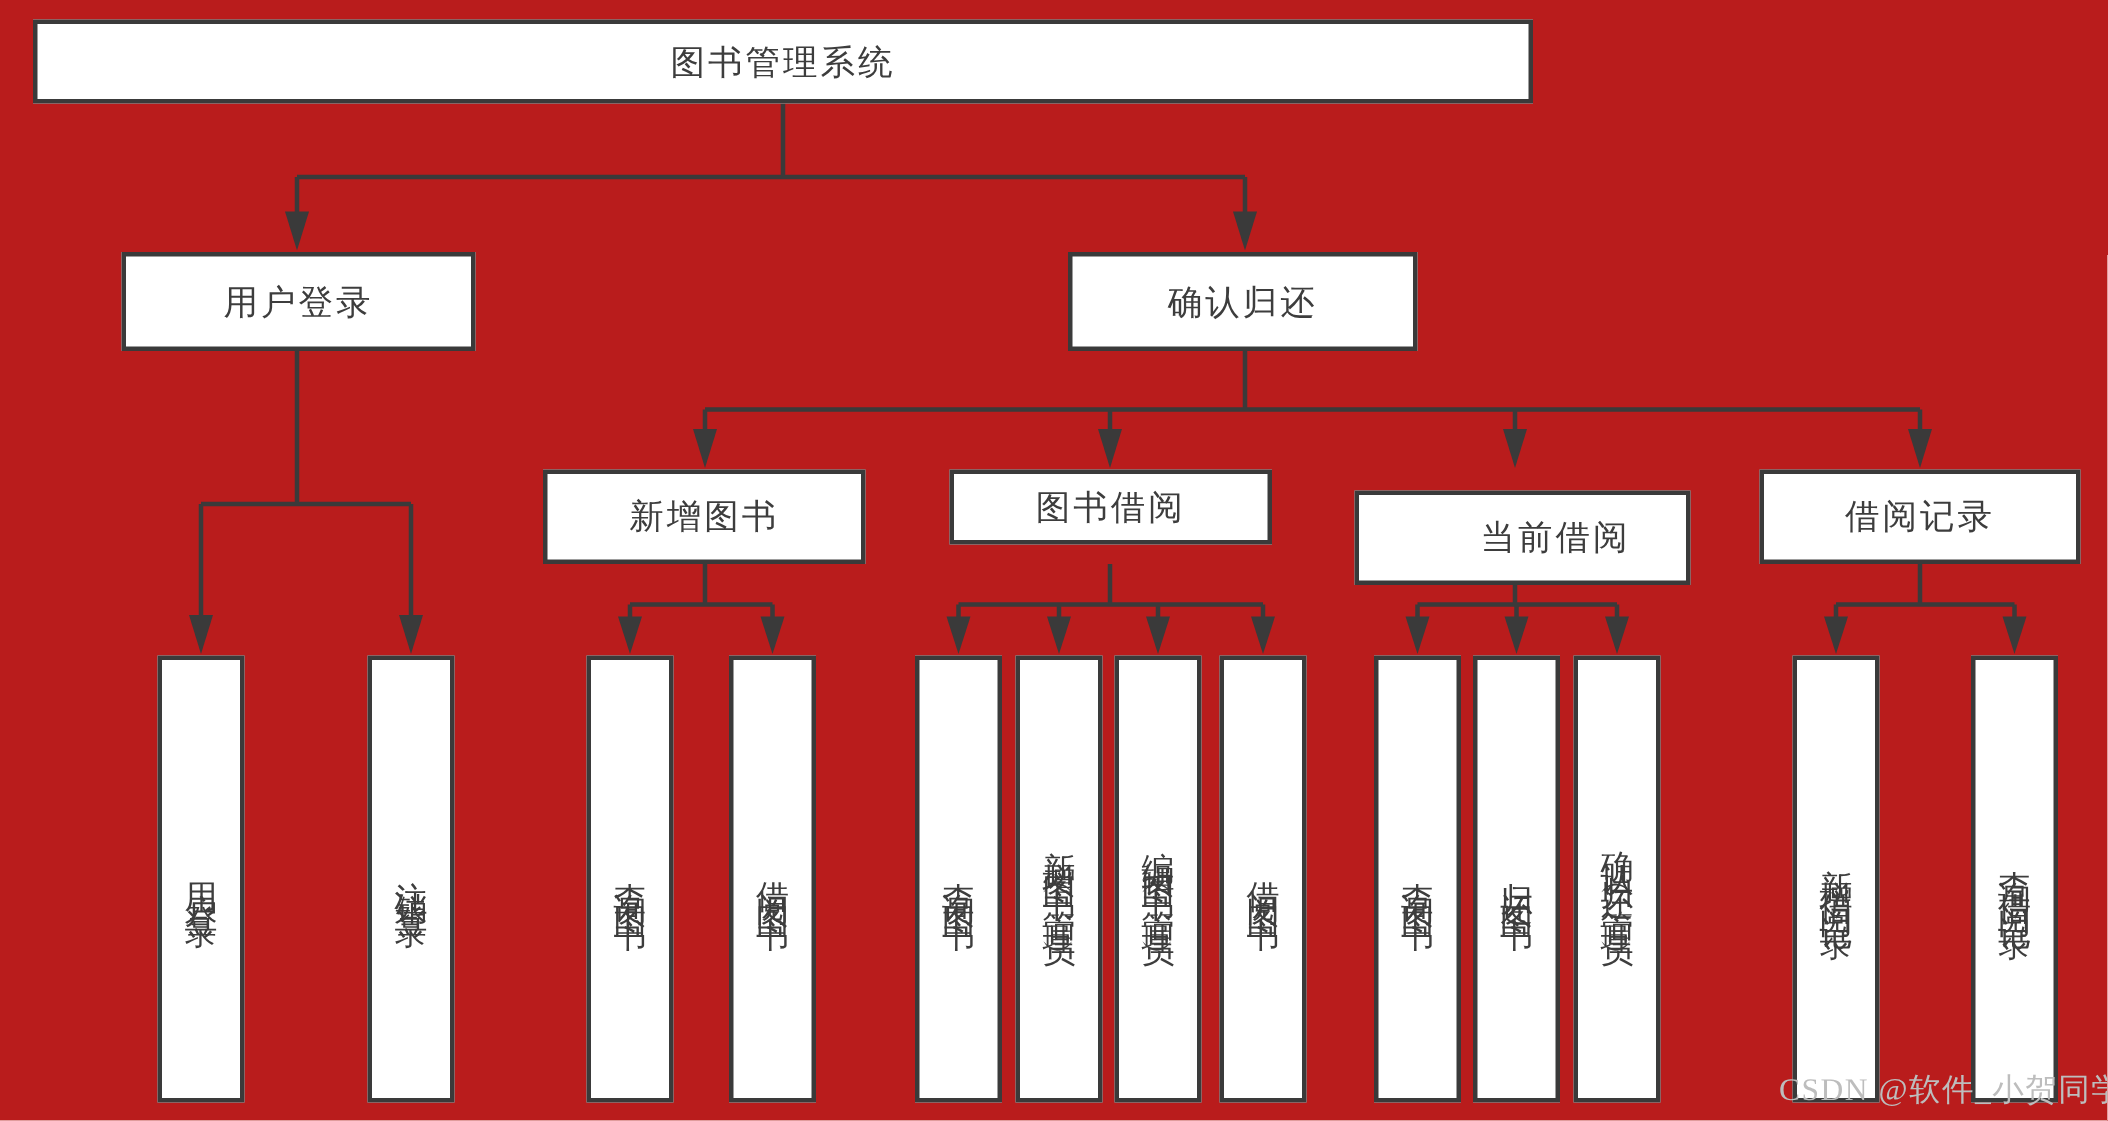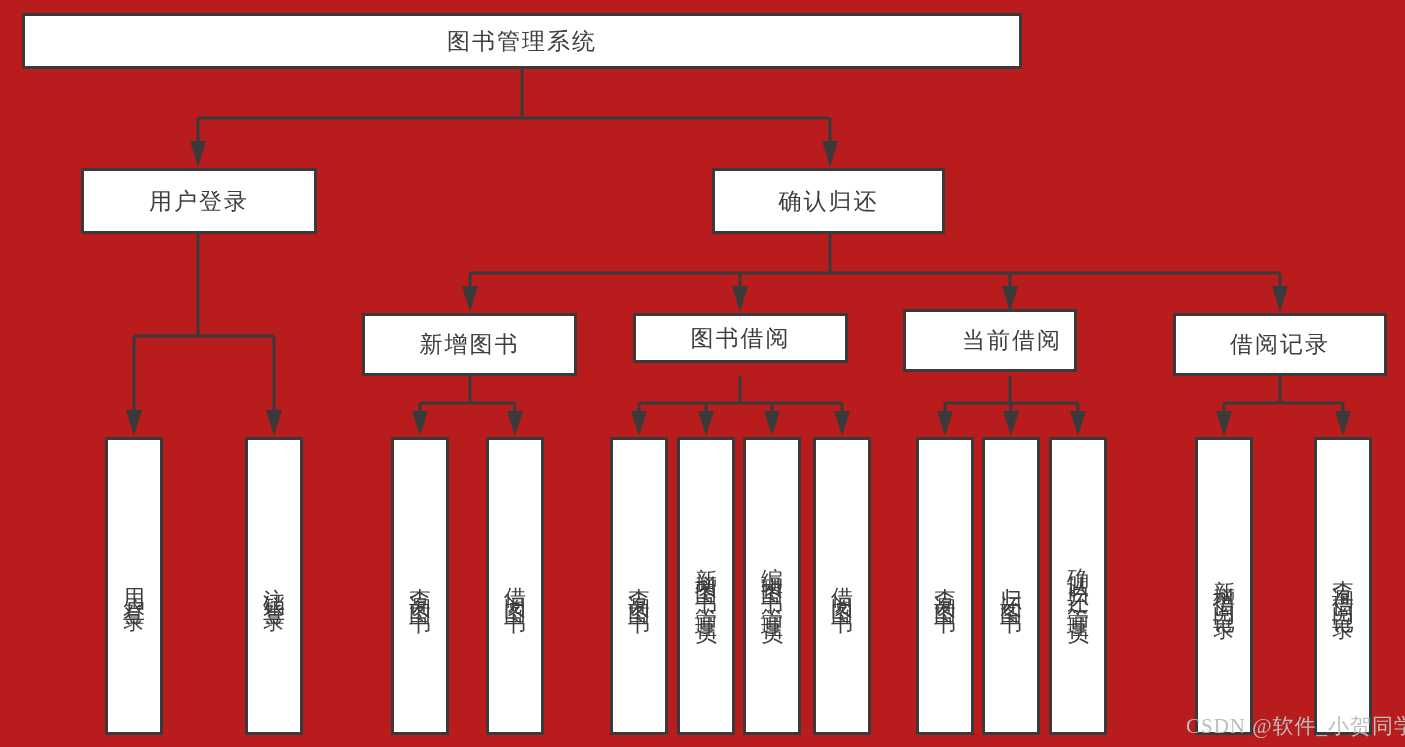--- a/index.html
+++ b/index.html
@@ -40,21 +40,21 @@
     letter-spacing: 8px;
     line-height: 1;
     white-space: nowrap;
   }
   
   .n-root    { left: 22px;  top: 13px;  width: 1000px; height: 56px; }
   .n-l2a     { left: 81px;  top: 168px; width: 236px;  height: 66px; }
   .n-l2b     { left: 712px; top: 168px; width: 233px;  height: 66px; }
   .n-l3a     { left: 362px; top: 313px; width: 215px;  height: 63px; }
   .n-l3b     { left: 633px; top: 313px; width: 215px;  height: 50px; }
-  .n-l3c     { left: 903px; top: 309px; width: 174px;  height: 63px; padding-left: 44px; }
+  .n-l3c     { left: 903px; top: 327px; width: 224px;  height: 63px; padding-left: 44px; }
   .n-l3d     { left: 1173px;top: 313px; width: 214px;  height: 63px; }
   .leaf      { top: 437px; width: 58px; height: 298px; }
   .lf-1  { left: 105px; }
   .lf-2  { left: 245px; }
   .lf-3  { left: 391px; }
   .lf-4  { left: 486px; }
   .lf-5  { left: 610px; }
   .lf-6  { left: 677px; }
   .lf-7  { left: 743px; }
   .lf-8  { left: 813px; }

